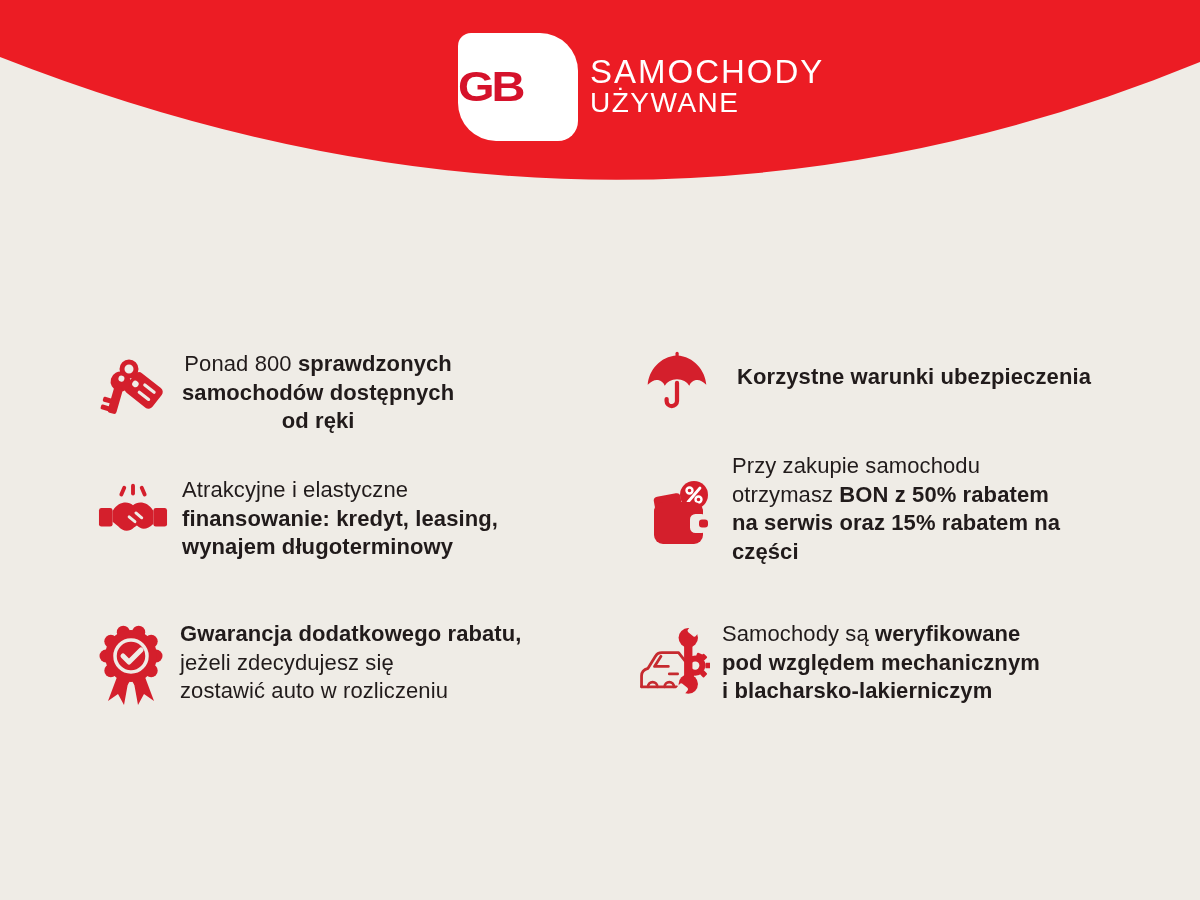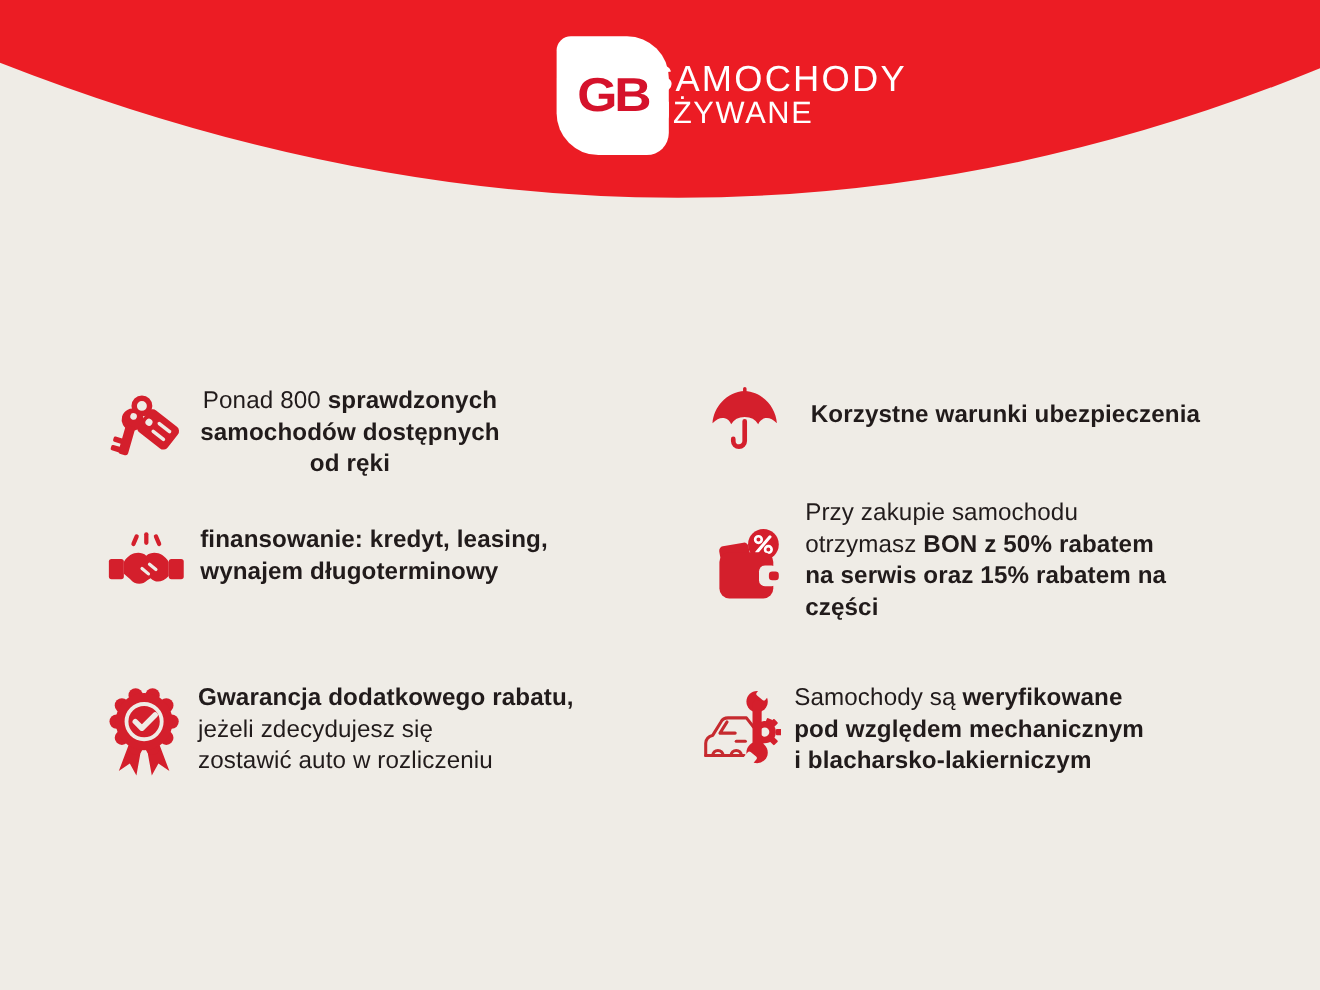--- a/index.html
+++ b/index.html
@@ -3,23 +3,23 @@
 <meta charset="utf-8">
 <style>
   html,body{margin:0;padding:0;background:#ffffff;}
   .canvas{
     position:relative;width:1200px;height:900px;overflow:hidden;
     background:#efece6;
     font-family:"Liberation Sans", sans-serif;
   }
   .header-curve{position:absolute;left:0;top:0;width:1200px;height:320px;display:block;}
   .logo-card{
-    position:absolute;left:458px;top:33px;width:102px;height:108px;
+    position:absolute;left:458px;top:33px;width:120px;height:108px;
     background:#ffffff;border-radius:13px 38px 20px 38px;
-    display:flex;align-items:center;justify-content:center;margin-left:48px;
+    display:flex;align-items:center;
   }
   .gb-text{
     font-weight:800;font-size:47px;letter-spacing:-3px;color:#d5122b;
     transform:scaleY(0.92);padding-bottom:4px;
   }
   .brand{position:absolute;left:590px;top:57px;color:#ffffff;}
   .brand-l1{font-size:33px;font-weight:400;letter-spacing:2px;line-height:30px;}
   .brand-l2{font-size:28px;font-weight:400;letter-spacing:1.5px;line-height:31px;}
   .feature{position:absolute;display:flex;align-items:flex-start;}
   .icon-box{width:74px;flex:0 0 74px;display:flex;justify-content:center;}
@@ -86,21 +86,22 @@
           <rect x="1" y="33" width="14" height="19" rx="2.5"></rect>
           <rect x="57" y="33" width="14" height="19" rx="2.5"></rect>
           <path d="M15 36 C20 27 30 25 36 30 C42 25 52 27 57 36 L57 49 C51 55 45 56 40 51 L37 53 C32 58 25 57 21 52 L15 47 Z"></path>
         </g>
         <g stroke="#efece6" stroke-width="3" stroke-linecap="round" fill="none">
           <path d="M32 42 l6 5"></path>
           <path d="M39 38 l6 5"></path>
         </g>
       </svg>
     </div>
-    <p class="ftext"><span class="b">finansowanie: kredyt, leasing,
+    <p class="ftext"><span>Atrakcyjne i elastyczne
+</span><span class="b">finansowanie: kredyt, leasing,
 wynajem długoterminowy</span></p>
   </div>
 
   <div class="feature" id="feat-3" style="left:94px;top:620px;">
     <div class="icon-box">
       <svg width="74" height="90" viewBox="0 0 74 90">
         <g fill="#d41f2c">
           <path d="M23 55 L14 79 L24 72 L30 83 L34 61 Z"></path>
           <path d="M51 55 L60 79 L50 72 L44 83 L40 61 Z"></path>
           <circle cx="62" cy="34" r="6.5"></circle>

